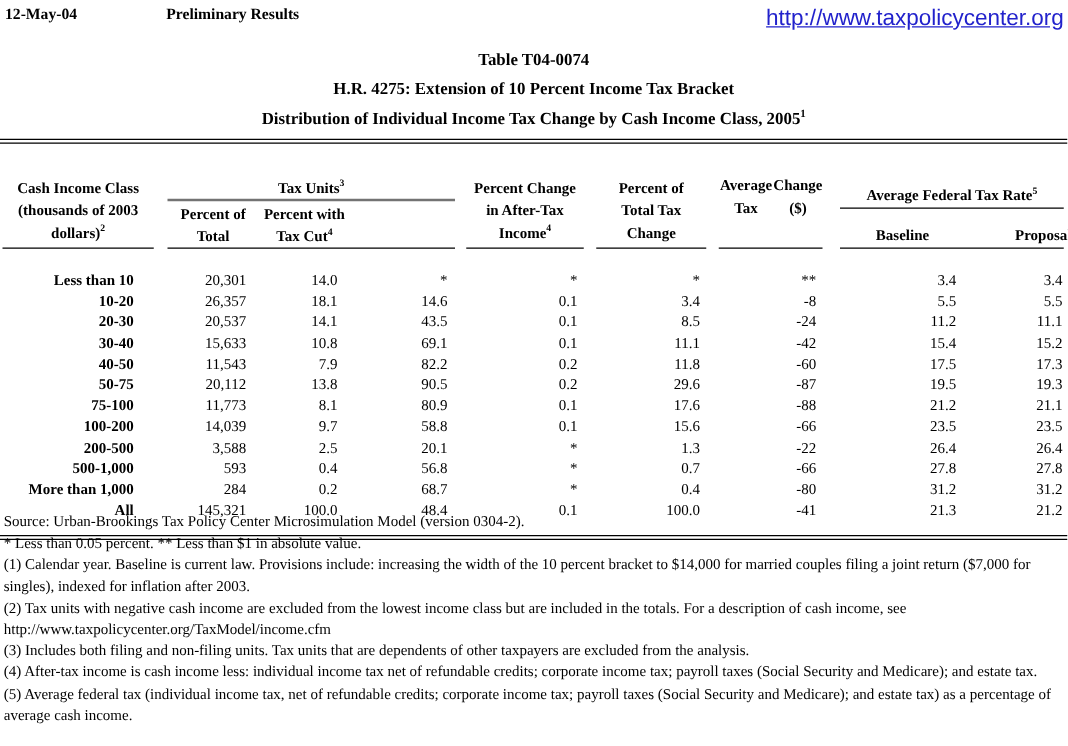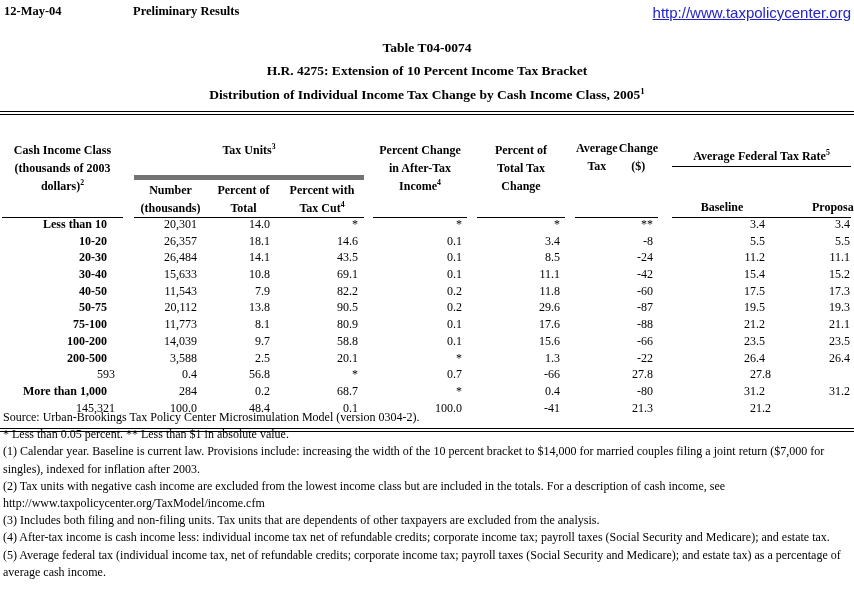--- a/index.html
+++ b/index.html
@@ -6,39 +6,39 @@
   body {
     width:854px; height:597px; background:#ffffff; color:#000000;
     font-family:"Liberation Serif", serif; position:relative; overflow:hidden;
   }
   
   .topbar { position:absolute; top:4px; left:0; width:100%; height:17px; font-size:12.5px; font-weight:bold; }
   .topbar .date { position:absolute; left:4px; top:0; }
   .topbar .prelim { position:absolute; left:133px; top:0; }
   .topbar .url {
     position:absolute; right:3px; top:0; font-family:"Liberation Sans", sans-serif;
-    font-weight:normal; font-size:15px; text-decoration:underline; cursor:pointer;
+    font-weight:normal; font-size:18px; text-decoration:underline; cursor:pointer;
   }
   
   .titles { position:absolute; top:36px; left:0; width:100%; text-align:center; font-weight:bold; font-size:13.5px; }
   .titles .tline { height:23px; line-height:23px; }
   .titles .tline3 { height:25px; line-height:25px; }
   sup { font-size:0.65em; vertical-align:super; line-height:0; }
 
   
   .table-wrap { position:absolute; top:111px; left:0; width:854px; }
   .rule-double { height:2px; border-top:1px solid #000; border-bottom:1px solid #000; }
   .thead {
     display:grid; grid-template-columns:125px 82px 73px 88px 104px 98px 93px 112px 79px;
     height:58px; font-weight:bold; font-size:12px; line-height:18px;margin-top:24px;
   }
   .hseg { border-bottom:1px solid #000; box-sizing:border-box; }
   .h-cash { grid-column:1; margin:0 2px; text-align:center; padding-top:2px; }
   .h-tu { grid-column:2/5; margin:0 4px 0 9px; display:flex; flex-direction:column; padding-top:2px; }
-  .h-tu-label { border-bottom:5px solid #737373; text-align:center; padding-bottom:16px; }
+  .h-tu-label { border-bottom:2px solid #737373; text-align:center; padding-bottom:0px; }
   .h-tu-sub { display:grid; grid-template-columns:73px 73px 1fr; flex:1; padding-top:1px; text-align:center; }
   .h-col5 { grid-column:5; margin:0 5px; text-align:center; padding-top:2px; }
   .h-col6 { grid-column:6; margin:0 5px; text-align:center; padding-top:2px; }
   .h-col7 { grid-column:7; margin:0 5px; text-align:center; display:flex; flex-direction:row; justify-content:center; }
   .h-aftr { grid-column:8/10; margin:0 3px 0 9px; display:flex; flex-direction:column;justify-content:flex-end; }
   .h-aftr-label { margin-top:8px; border-bottom:1px solid #000; text-align:center; padding-bottom:1px; }
   .h-aftr-sub { flex:1; display:grid; grid-template-columns:100px 1fr; align-items:end; text-align:center; padding-bottom:1px;gap:40px; }
 
   .tbody { margin-top:19px; font-size:12px; }
   .trow { display:grid; grid-template-columns:125px 82px 73px 88px 104px 98px 93px 112px 79px; height:16.7px; line-height:16.7px; }
@@ -73,24 +73,20 @@
   <div class="thead">
     <div class="h-cash hseg">
       <div>Cash Income Class</div>
       <div>(thousands of 2003</div>
       <div><span>dollars)</span><sup>2</sup></div>
     </div>
 
     <div class="h-tu hseg">
       <div class="h-tu-label"><span>Tax Units</span><sup>3</sup></div>
       <div class="h-tu-sub">
-        <div>
-          <div>Number</div>
-          <div>(thousands)</div>
-        </div>
         <div>
           <div>Percent of</div>
           <div>Total</div>
         </div>
         <div>
           <div>Percent with</div>
           <div><span>Tax Cut</span><sup>4</sup></div>
         </div>
       </div>
     </div>
@@ -139,21 +135,21 @@
         <div class="cell c2">18.1</div>
         <div class="cell c3">14.6</div>
         <div class="cell c4">0.1</div>
         <div class="cell c5">3.4</div>
         <div class="cell c6">-8</div>
         <div class="cell c7">5.5</div>
         <div class="cell c8">5.5</div>
       </div>
       <div class="trow">
         <div class="cell c0">20-30</div>
-        <div class="cell c1">26,484</div>
+        <div class="cell c1">20,537</div>
         <div class="cell c2">14.1</div>
         <div class="cell c3">43.5</div>
         <div class="cell c4">0.1</div>
         <div class="cell c5">8.5</div>
         <div class="cell c6">-24</div>
         <div class="cell c7">11.2</div>
         <div class="cell c8">11.1</div>
       </div>
       <div class="trow">
         <div class="cell c0">30-40</div>
@@ -215,20 +211,21 @@
         <div class="cell c1">3,588</div>
         <div class="cell c2">2.5</div>
         <div class="cell c3">20.1</div>
         <div class="cell c4">*</div>
         <div class="cell c5">1.3</div>
         <div class="cell c6">-22</div>
         <div class="cell c7">26.4</div>
         <div class="cell c8">26.4</div>
       </div>
       <div class="trow">
+        <div class="cell c0">500-1,000</div>
         <div class="cell c1">593</div>
         <div class="cell c2">0.4</div>
         <div class="cell c3">56.8</div>
         <div class="cell c4">*</div>
         <div class="cell c5">0.7</div>
         <div class="cell c6">-66</div>
         <div class="cell c7">27.8</div>
         <div class="cell c8">27.8</div>
       </div>
       <div class="trow">
@@ -236,20 +233,21 @@
         <div class="cell c1">284</div>
         <div class="cell c2">0.2</div>
         <div class="cell c3">68.7</div>
         <div class="cell c4">*</div>
         <div class="cell c5">0.4</div>
         <div class="cell c6">-80</div>
         <div class="cell c7">31.2</div>
         <div class="cell c8">31.2</div>
       </div>
       <div class="trow">
+        <div class="cell c0">All</div>
         <div class="cell c1">145,321</div>
         <div class="cell c2">100.0</div>
         <div class="cell c3">48.4</div>
         <div class="cell c4">0.1</div>
         <div class="cell c5">100.0</div>
         <div class="cell c6">-41</div>
         <div class="cell c7">21.3</div>
         <div class="cell c8">21.2</div>
       </div>
     </div>

